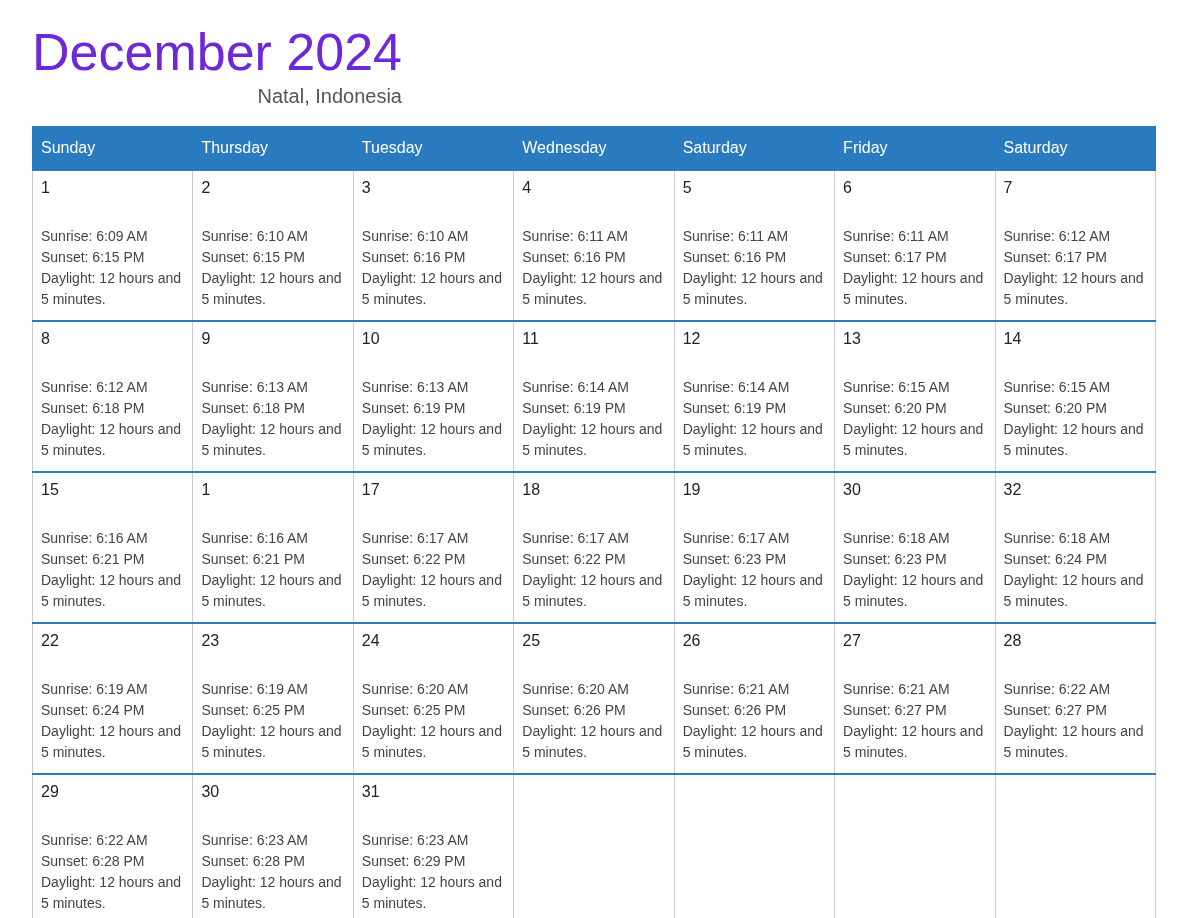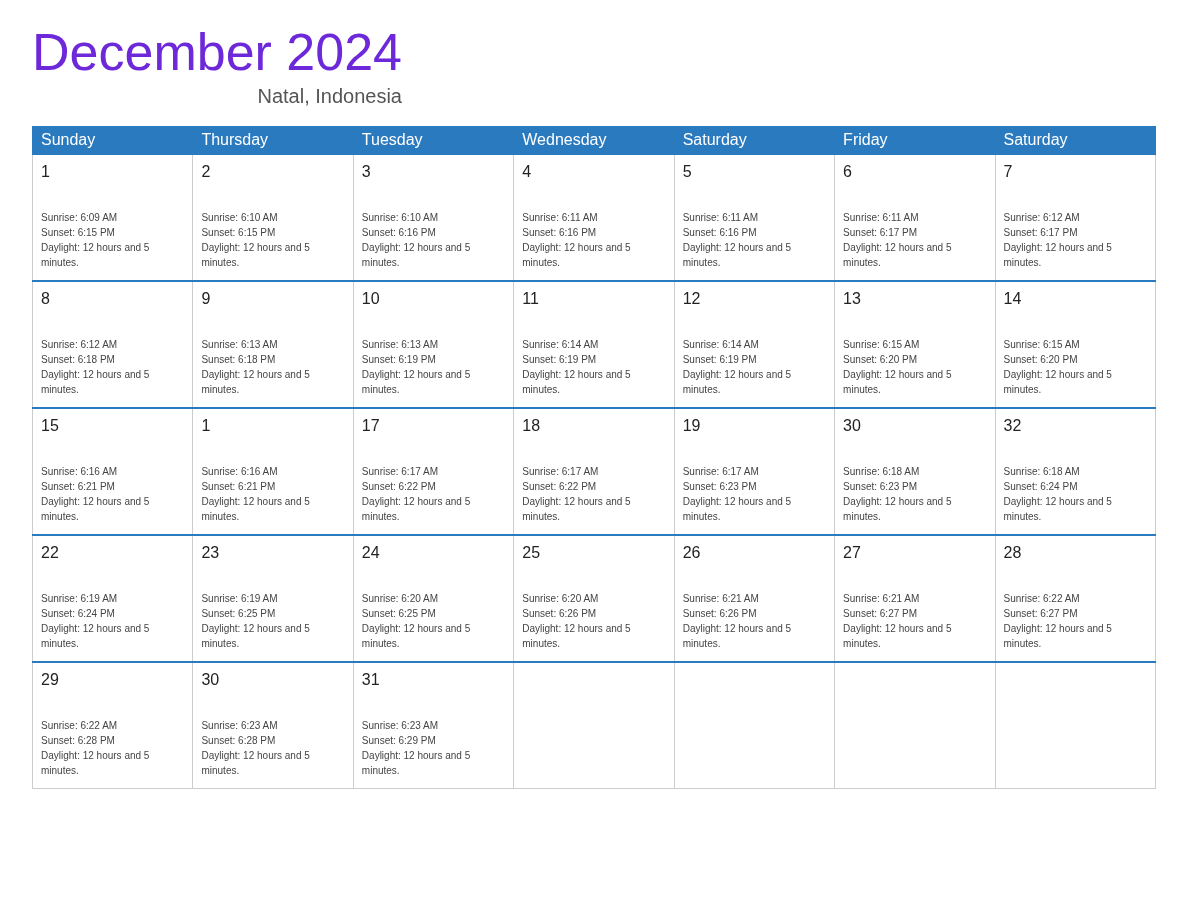--- a/index.html
+++ b/index.html
@@ -65,21 +65,21 @@
     .calendar-table {
       width: 100%;
       border-collapse: collapse;
       table-layout: fixed;
     }
     .calendar-table th {
       background-color: #2a7abf;
       color: #fff;
       font-size: 16px;
       font-weight: normal;
-      padding: 4px 8px;
+      padding: 12px 8px;
       text-align: left;
       border: 1px solid #2a7abf;
     }
     .calendar-table td {
       vertical-align: top;
       padding: 8px 8px 10px 8px;
       border: 1px solid #ccc;
       height: 110px;
       font-size: 13px;
       color: #333;
@@ -89,21 +89,21 @@
       background: #fff;
     }
     .day-number {
       font-size: 16px;
       font-weight: normal;
       color: #222;
       display: block;
       margin-bottom: 4px;
     }
     .day-info {
-      font-size: 10px;
+      font-size: 14px;
       color: #444;
       line-height: 1.5;
       margin-top: 29px;
     }
     .week-row td {
       border-top: 2px solid #2a7abf;
     }
   </style>
 </head>
 <body>

